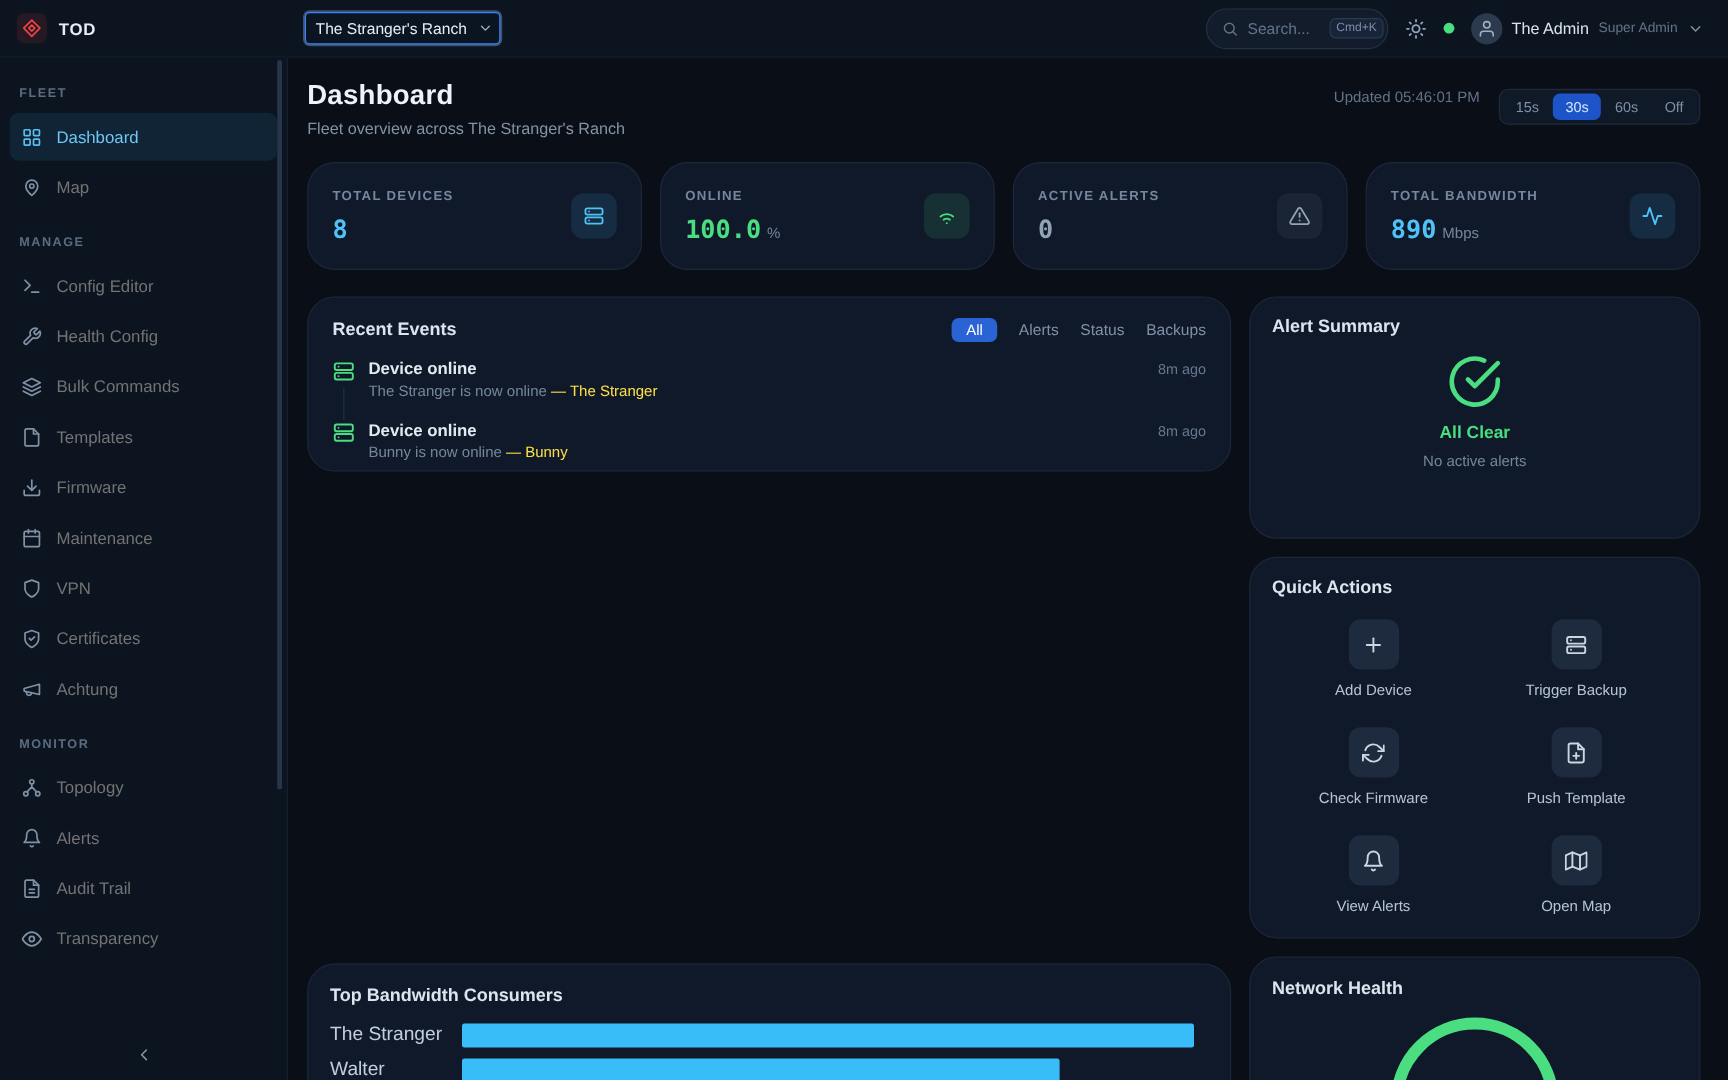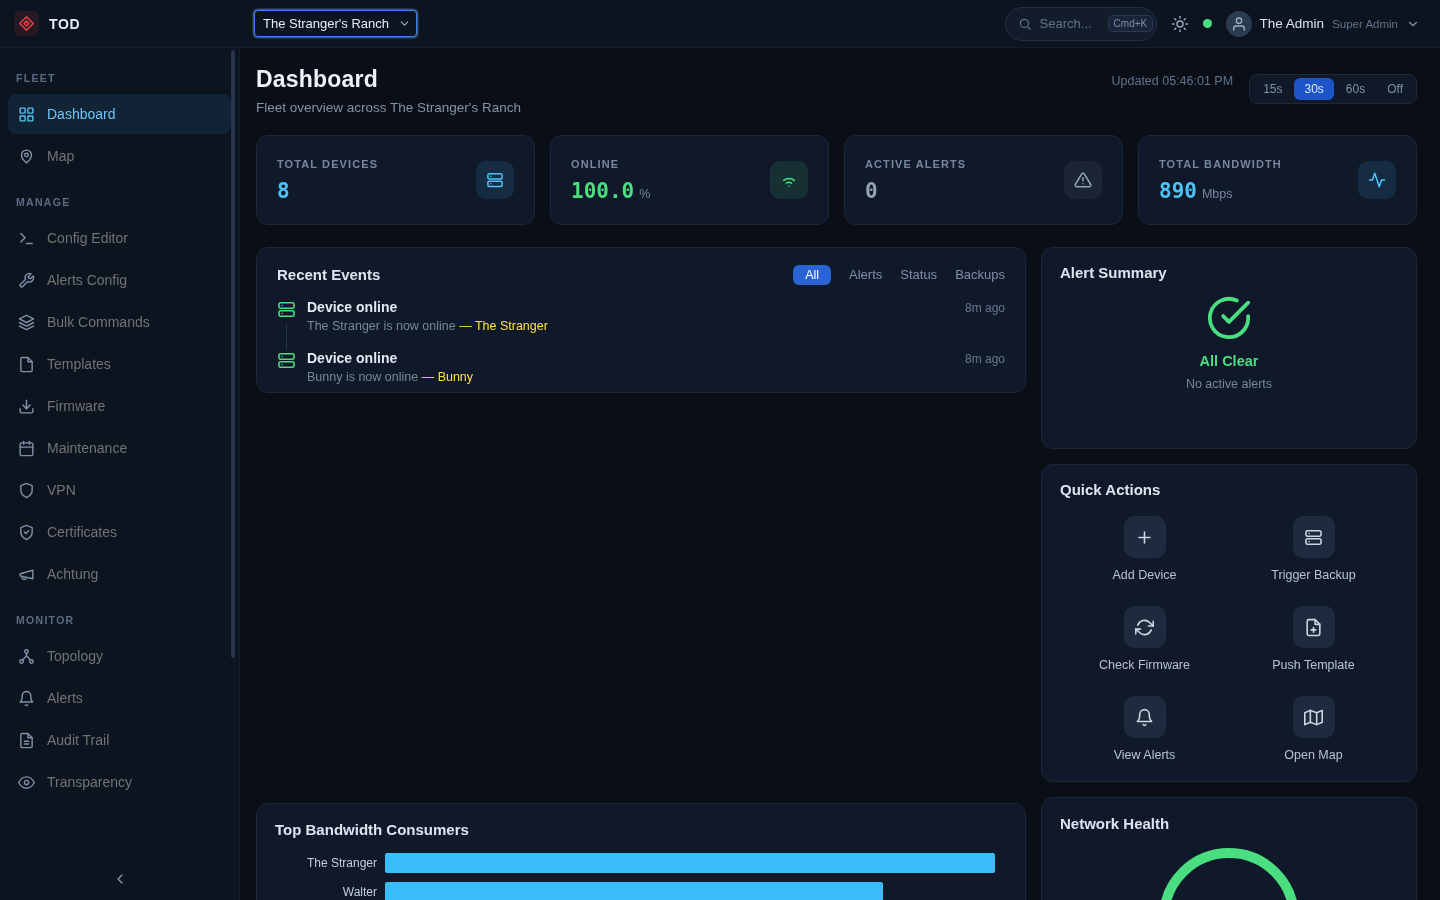--- a/index.html
+++ b/index.html
@@ -48,21 +48,21 @@
 .main{flex:1;padding:18px 23px 0 16px;overflow:hidden}
 .page-header{display:flex;justify-content:space-between;align-items:flex-start}
 h1{font-size:23px;font-weight:700;letter-spacing:.2px;color:#eef3f8}
 .subtitle{margin-top:7px;font-size:13.5px;color:var(--mut)}
 .header-right{display:flex;align-items:flex-start;gap:16px;margin-top:8px}
 .updated{font-size:12.5px;color:var(--mut2)}
 .seg{display:flex;background:#101927;border:1px solid #1e2a3c;border-radius:8px;padding:3px;gap:2px}
 .seg-btn{border:0;background:none;color:#7e90a6;font-size:12px;padding:4px 10px;border-radius:6px;cursor:pointer;font-family:inherit}
 .seg-btn.active{background:#1d55c9;color:#d9e8ff}
 .stats-row{display:grid;grid-template-columns:repeat(4,1fr);gap:15px;margin-top:20px}
-.card{background:var(--card);border:1px solid var(--card-border);border-radius:12px}
+.card{background:var(--card);border:1px solid var(--card-border);border-radius:23px}
 .stat-card{height:90px;padding:16px 20px;display:flex;align-items:center;justify-content:space-between}
 .stat-label{font-size:11px;letter-spacing:1.1px;color:#74879d;font-weight:700}
 .stat-value-row{margin-top:9px;display:flex;align-items:baseline;gap:5px}
 .stat-value{font-family:"DejaVu Sans Mono",monospace;font-size:21px;font-weight:700}
 .c-blue{color:#4fc3f7}.c-green{color:#4ade80}.c-gray{color:#93a3b6}
 .stat-unit{font-size:12.5px;color:#74879d}
 .stat-icon{width:38px;height:38px;border-radius:10px;display:flex;align-items:center;justify-content:center}
 .tint-blue{background:rgba(56,189,248,.12);color:#4fc3f7}
 .tint-green{background:rgba(74,222,128,.12);color:#4ade80}
 .tint-gray{background:rgba(148,163,184,.08);color:#93a3b6}
@@ -83,21 +83,21 @@
 .event-body{width:100%}
 .event-top{display:flex;justify-content:space-between;align-items:baseline}
 .event-title{font-size:14px;font-weight:700;color:#e2e9f1}
 .event-time{font-size:12px;color:#66788e}
 .event-desc{margin-top:4px;font-size:12.5px;color:#74879c}
 .event-device{color:#fde047}
 
 .bw-card{margin-top:410px;height:300px;padding:17px 18px}
 #bw-rows{margin-top:15px}
 .bw-row{display:flex;align-items:center;margin-bottom:9px}
-.bw-label{width:110px;flex:none;text-align:right;font-size:12px;color:#c3cedd;padding-right:8px}
+.bw-label{width:110px;flex:none;font-size:16px;color:#c3cedd;padding-right:8px}
 .bw-track{flex:1;height:20px}
 .bw-bar{height:20px;border-radius:2px}
 
 .col-right{display:flex;flex-direction:column;gap:15px}
 .alert-card{height:202px;padding:16px 18px}
 .alert-center{display:flex;flex-direction:column;align-items:center;margin-top:14px}
 .check-ico{width:46px;height:46px;color:var(--green)}
 .alert-status{margin-top:12px;font-size:14.5px;font-weight:700;color:var(--green)}
 .alert-detail{margin-top:8px;font-size:12.5px;color:#74879c}
 .qa-card{height:318px;padding:16px 18px}
@@ -210,21 +210,21 @@
             </svg>
           </span>
           <span class="nav-label">Config Editor</span>
         </div>
         <div class="nav-item">
           <span class="icon nav-ico">
             <svg viewBox="0 0 24 24" fill="none" stroke="currentColor" stroke-width="2" stroke-linecap="round" stroke-linejoin="round">
               <path d="M14.7 6.3a1 1 0 0 0 0 1.4l1.6 1.6a1 1 0 0 0 1.4 0l3.77-3.77a6 6 0 0 1-7.94 7.94l-6.91 6.91a2.12 2.12 0 0 1-3-3l6.91-6.91a6 6 0 0 1 7.94-7.94l-3.76 3.76z"></path>
             </svg>
           </span>
-          <span class="nav-label">Alerts Config</span>
+          <span class="nav-label">Health Config</span>
         </div>
         <div class="nav-item">
           <span class="icon nav-ico">
             <svg viewBox="0 0 24 24" fill="none" stroke="currentColor" stroke-width="2" stroke-linecap="round" stroke-linejoin="round">
               <polygon points="12 2 2 7 12 12 22 7 12 2"></polygon>
               <polyline points="2 12 12 17 22 12"></polyline>
               <polyline points="2 17 12 22 22 17"></polyline>
             </svg>
           </span>
           <span class="nav-label">Bulk Commands</span>

